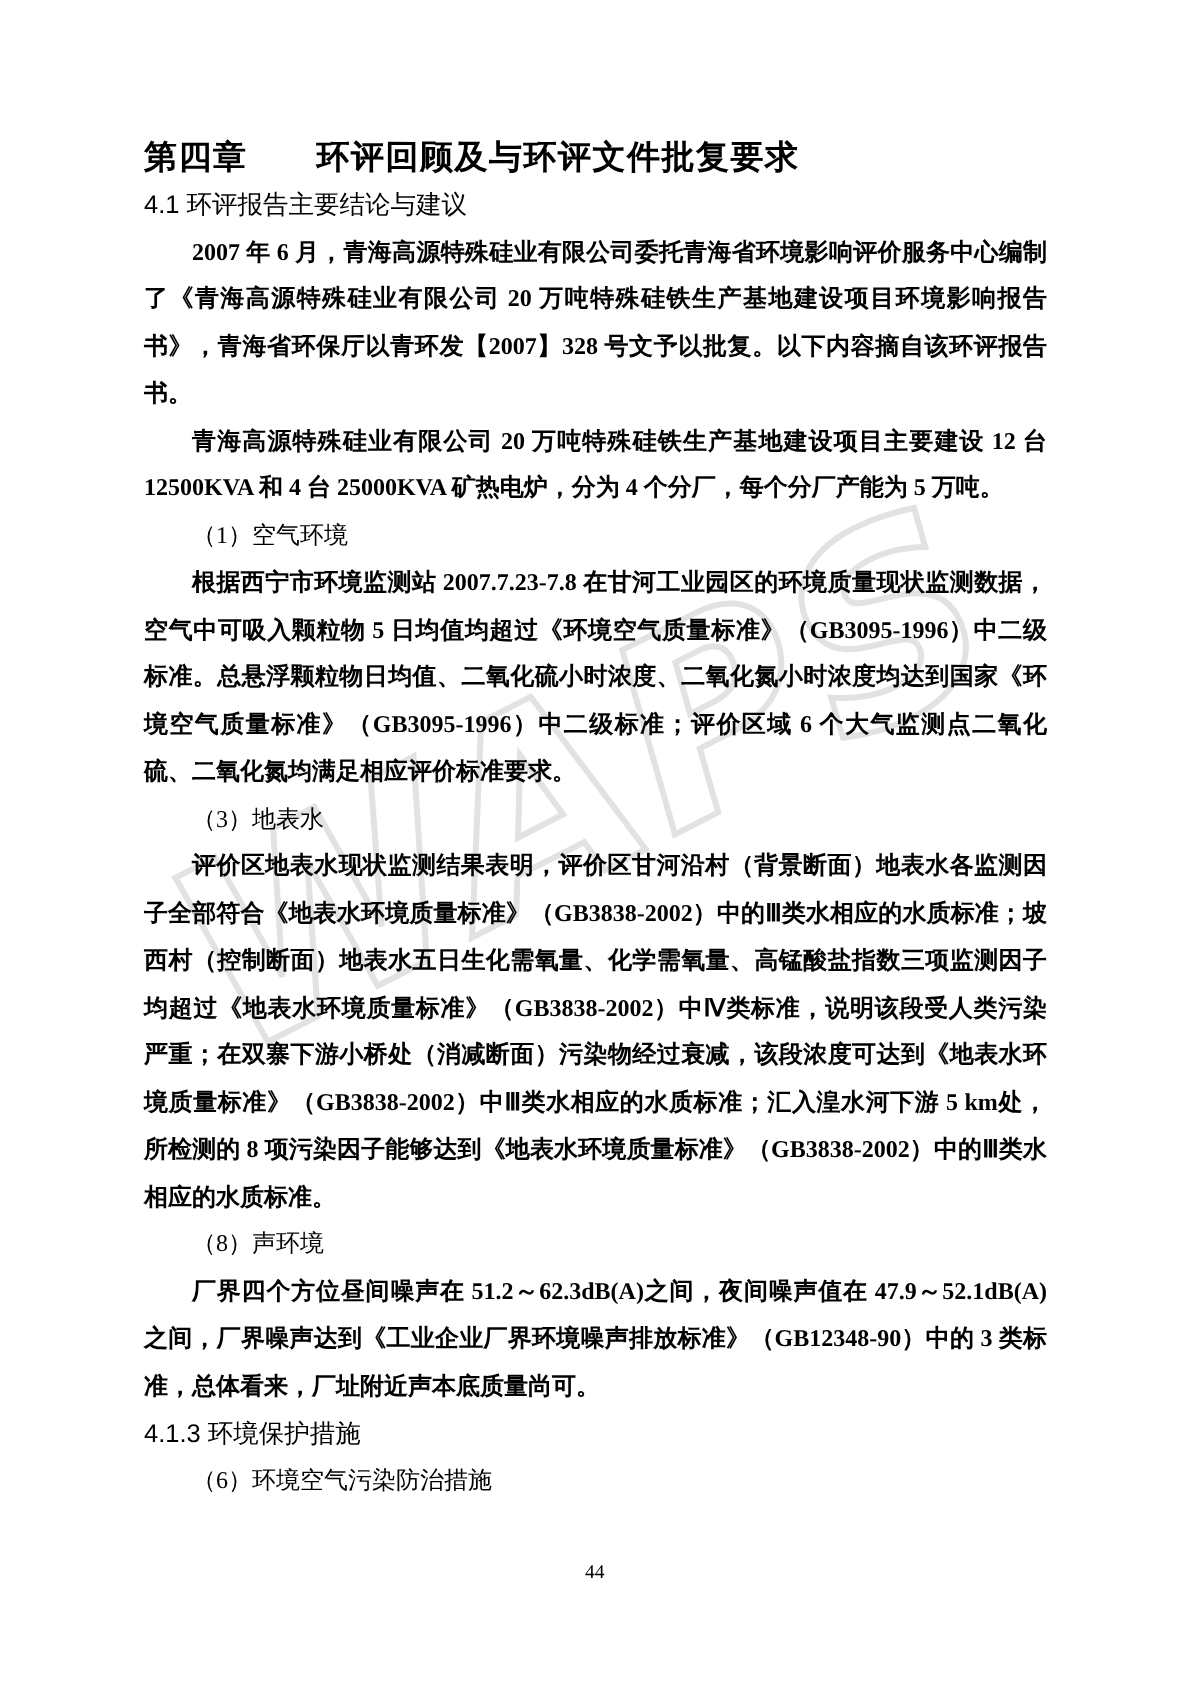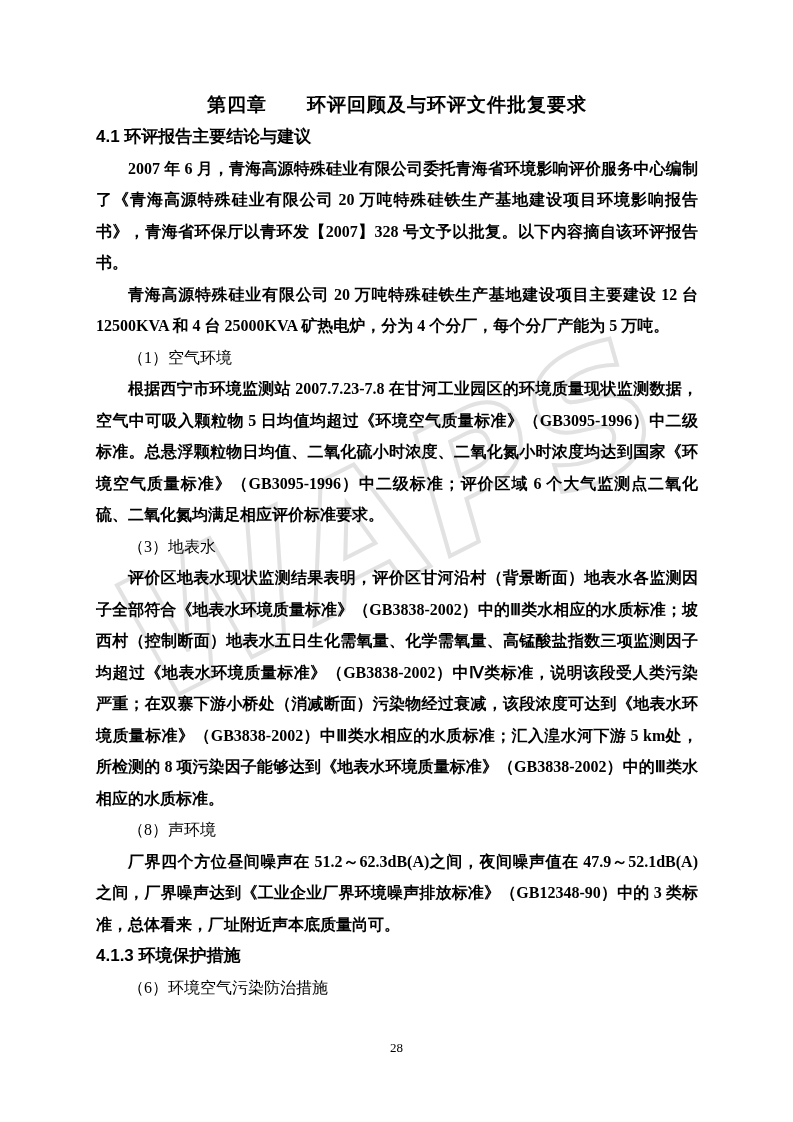--- a/index.html
+++ b/index.html
@@ -39,29 +39,29 @@
     position: absolute;
     left: 96px;
     top: 88px;
     width: 602px;
     z-index: 1;
   }
   .chapter-title {
     margin: 0;
     font-family: "Liberation Sans", sans-serif;
     font-weight: bold;
-    font-size: 19px;
+    font-size: 22px;
     line-height: 33px;
-    text-align: center;
+    text-align: left;
     letter-spacing: 1px;
   }
   .sec-heading {
     margin: 0;
     font-family: "Liberation Sans", sans-serif;
-    font-weight: bold;
+    font-weight: normal;
     font-size: 17px;
     line-height: 31.5px;
     text-align: left;
   }
   .body-p {
     margin: 0;
     font-size: 16px;
     line-height: 31.5px;
     text-align: justify;
     text-indent: 2em;
@@ -98,13 +98,13 @@
   <p class="sub-label">（1）空气环境</p>
   <p class="body-p">根据西宁市环境监测站 2007.7.23-7.8 在甘河工业园区的环境质量现状监测数据，空气中可吸入颗粒物 5 日均值均超过《环境空气质量标准》（GB3095-1996）中二级标准。总悬浮颗粒物日均值、二氧化硫小时浓度、二氧化氮小时浓度均达到国家《环境空气质量标准》（GB3095-1996）中二级标准；评价区域 6 个大气监测点二氧化硫、二氧化氮均满足相应评价标准要求。</p>
   <p class="sub-label">（3）地表水</p>
   <p class="body-p">评价区地表水现状监测结果表明，评价区甘河沿村（背景断面）地表水各监测因子全部符合《地表水环境质量标准》（GB3838-2002）中的Ⅲ类水相应的水质标准；坡西村（控制断面）地表水五日生化需氧量、化学需氧量、高锰酸盐指数三项监测因子均超过《地表水环境质量标准》（GB3838-2002）中Ⅳ类标准，说明该段受人类污染严重；在双寨下游小桥处（消减断面）污染物经过衰减，该段浓度可达到《地表水环境质量标准》（GB3838-2002）中Ⅲ类水相应的水质标准；汇入湟水河下游 5 km处，所检测的 8 项污染因子能够达到《地表水环境质量标准》（GB3838-2002）中的Ⅲ类水相应的水质标准。</p>
   <p class="sub-label">（8）声环境</p>
   <p class="body-p">厂界四个方位昼间噪声在 51.2～62.3dB(A)之间，夜间噪声值在 47.9～52.1dB(A)之间，厂界噪声达到《工业企业厂界环境噪声排放标准》（GB12348-90）中的 3 类标准，总体看来，厂址附近声本底质量尚可。</p>
   <h2 class="sec-heading">4.1.3 环境保护措施</h2>
   <p class="sub-label">（6）环境空气污染防治措施</p>
 </div>
 
-<div class="page-number">28</div>
+<div class="page-number">44</div>
 
 </body></html>

